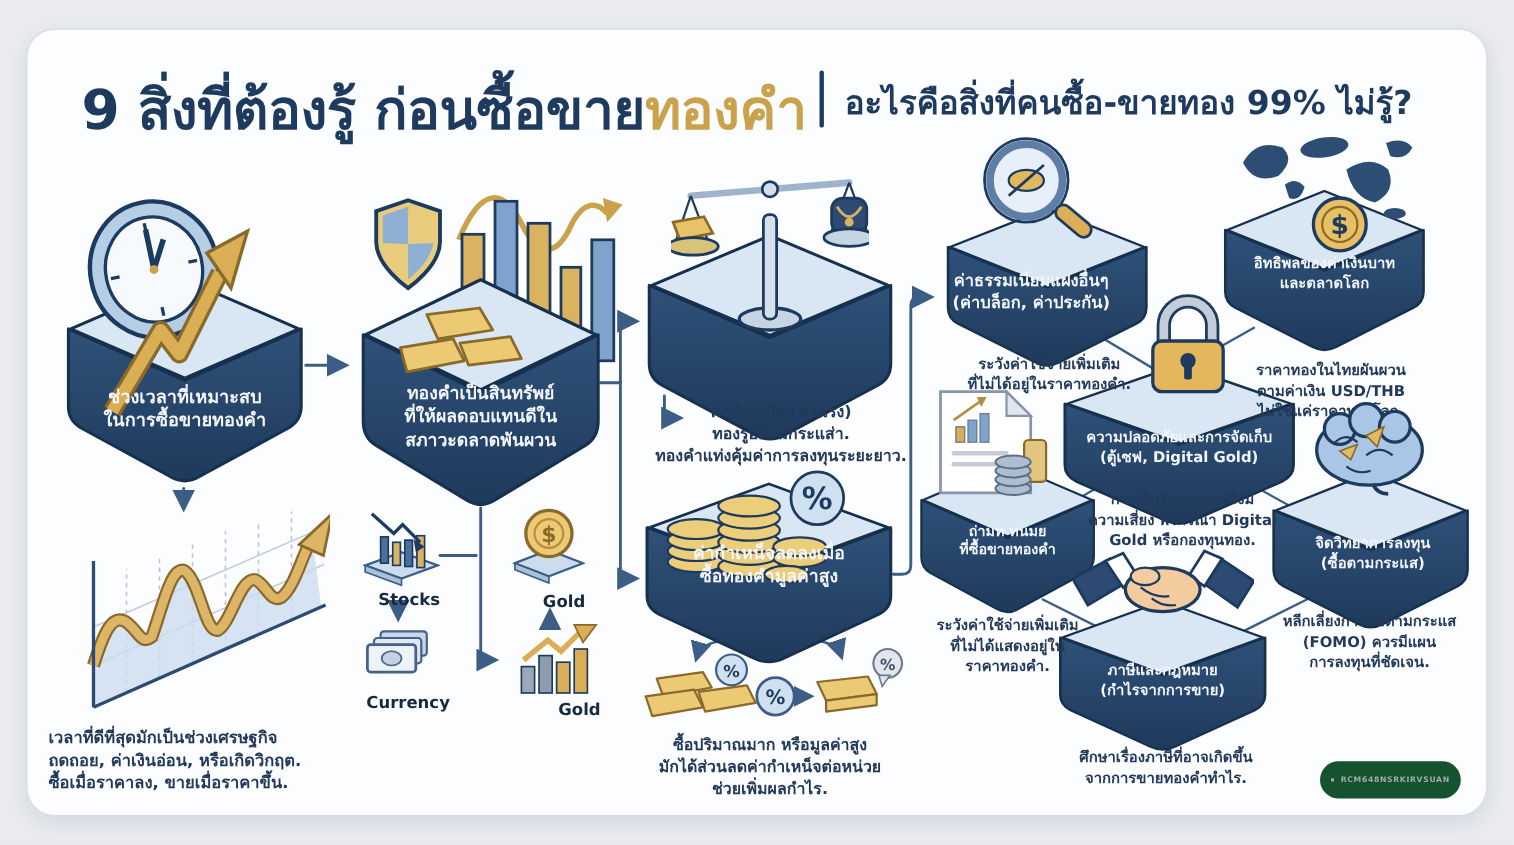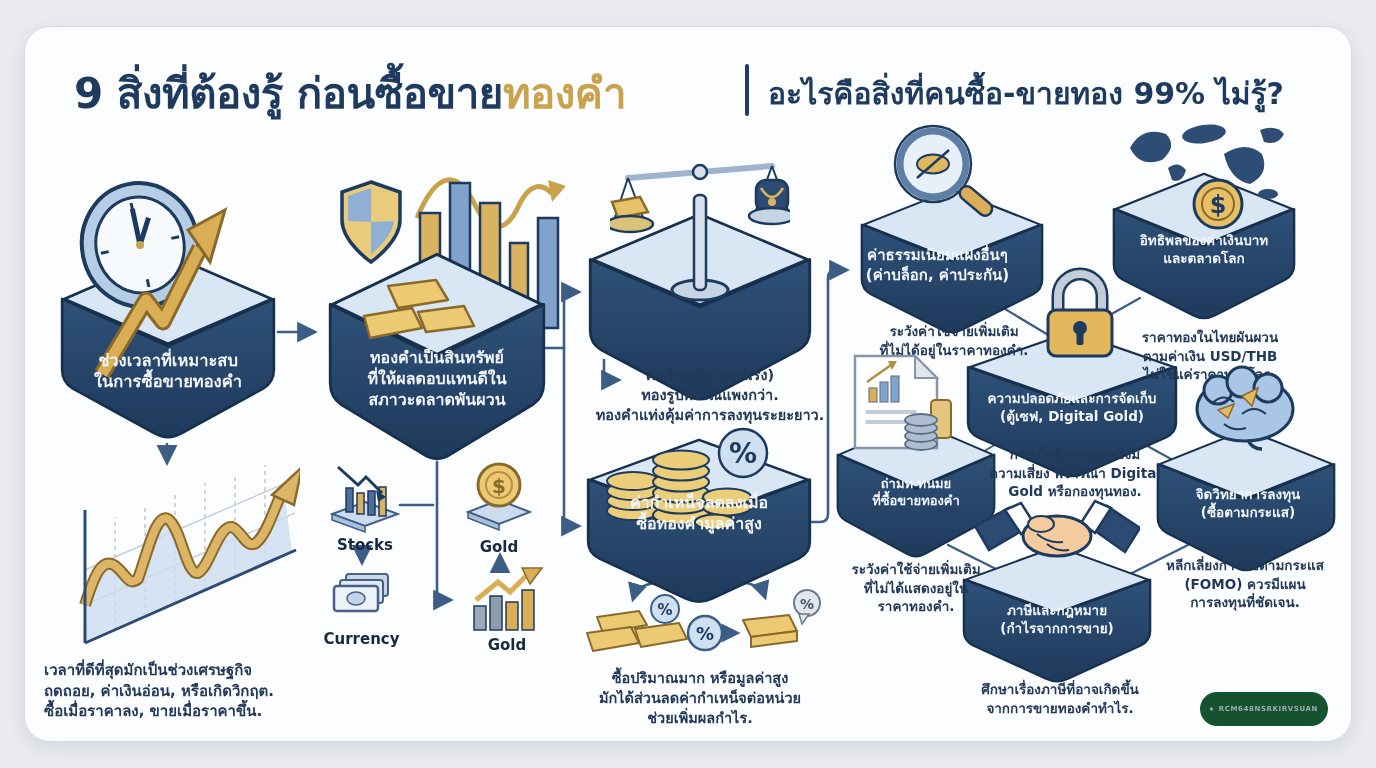--- a/index.html
+++ b/index.html
@@ -2,28 +2,28 @@
 <html><head>
 <meta charset="utf-8">
 <style>
   html,body{margin:0;padding:0;background:#e9ebef;}
   *{box-sizing:border-box;}
   .stage{position:relative;width:1376px;height:768px;background:#e9ebef;overflow:hidden;
          font-family:"DejaVu Sans","Liberation Sans",sans-serif;}
   .card{position:absolute;left:24px;top:26px;width:1328px;height:716px;background:#fcfdfe;
         border:1px solid #d7dbe2;border-radius:26px;box-shadow:0 6px 18px rgba(30,50,80,.10);}
   .abs{position:absolute;}
-  .title{font-size:42px;font-weight:800;color:#1e3a5e;letter-spacing:-.5px;white-space:nowrap;}
+  .title{font-size:50px;font-weight:800;color:#1e3a5e;letter-spacing:-.5px;white-space:nowrap;}
   .title .accent{color:#c9a24b;}
   .subtitle{font-size:30px;font-weight:800;color:#1e3a5e;white-space:nowrap;}
   .vdiv{width:4px;background:#1e3a5e;border-radius:2px;}
   .cube-label{white-space:pre-line;text-align:center;color:#f2f6fb;font-weight:700;line-height:1.3;z-index:5;}
   .caption{white-space:pre-line;color:#22395a;font-weight:600;line-height:1.38;z-index:4;}
   .cap-c{text-align:center;}
-  .mini-label{text-align:center;font-weight:700;color:#16293f;font-size:15px;z-index:4;}
+  .mini-label{text-align:right;font-weight:700;color:#16293f;font-size:15px;z-index:4;}
   .z1{z-index:1}.z2{z-index:2}.z3{z-index:3}.z4{z-index:4}
   .wm{display:flex;align-items:center;gap:6px;background:#14532d;border-radius:17px;padding:0 10px;
       height:34px;z-index:6;}
   .wm span{font-size:7px;letter-spacing:.6px;color:#a3aab4;font-weight:700;}
   svg text{font-family:"DejaVu Sans","Liberation Sans",sans-serif;}
 </style>
 </head>
 <body>
 
 <div class="stage">
@@ -209,21 +209,21 @@
         <line x1="162" y1="26" x2="178" y2="70"></line>
     </g>
     <polygon points="2,62 30,57 38,72 8,78" fill="#e7c26b" stroke="#8a6a2a" stroke-width="2.5"></polygon>
     <ellipse cx="20" cy="84" rx="23" ry="8" fill="#d9c27a" stroke="#1d3a5f" stroke-width="2.5"></ellipse>
     <rect x="146" y="40" width="32" height="32" rx="10" fill="#2c4a72" stroke="#1d3a5f" stroke-width="2.5"></rect>
     <path d="M151,48 Q162,66 173,48" stroke="#d9b35f" stroke-width="2.5" fill="none"></path>
     <circle cx="162" cy="62" r="4" fill="#d9b35f"></circle>
     <ellipse cx="162" cy="76" rx="23" ry="8" fill="#c6d4e4" stroke="#1d3a5f" stroke-width="2.5"></ellipse>
   </svg>
   <div class="abs caption cap-c" style="left:585px;top:365px;width:250px;font-size:14.5px;">ค่ากำเหนือ (ค่าแรง)
-ทองรูปพรรณแพงกว่า.
+ทองรูอตามกระแส่า.
 ทองคำแท่งคุ้มค่าการลงทุนระยะยาว.</div>
 
   <svg class="abs z3" style="left:586px;top:438px" width="226" height="168" viewBox="0 0 200 178" preserveAspectRatio="none">
       <use href="#cube-g"></use>
     </svg>
   <div class="abs cube-label" style="left:586px;top:493px;width:226px;font-size:16px;">ค่ากำเหน็จลดลงเมื่อ
 ซื้อทองคำมูลค่าสูง</div>
   <svg class="abs z4" style="left:595px;top:423px" width="175" height="108" viewBox="0 0 175 108">
     <g fill="#eccd79" stroke="#1d3a5f" stroke-width="2">
       <ellipse cx="38" cy="88" rx="26" ry="9"></ellipse>

